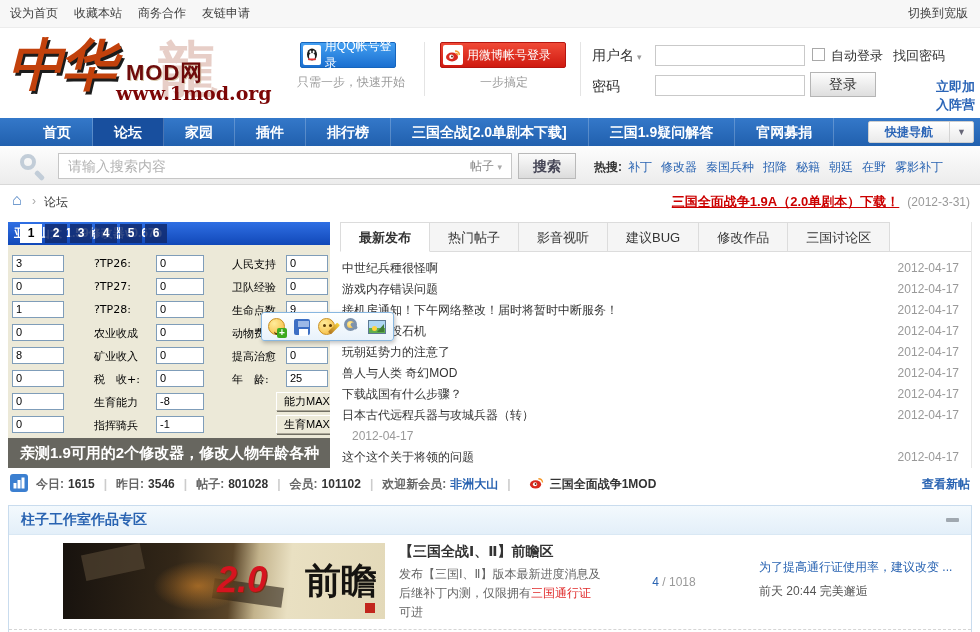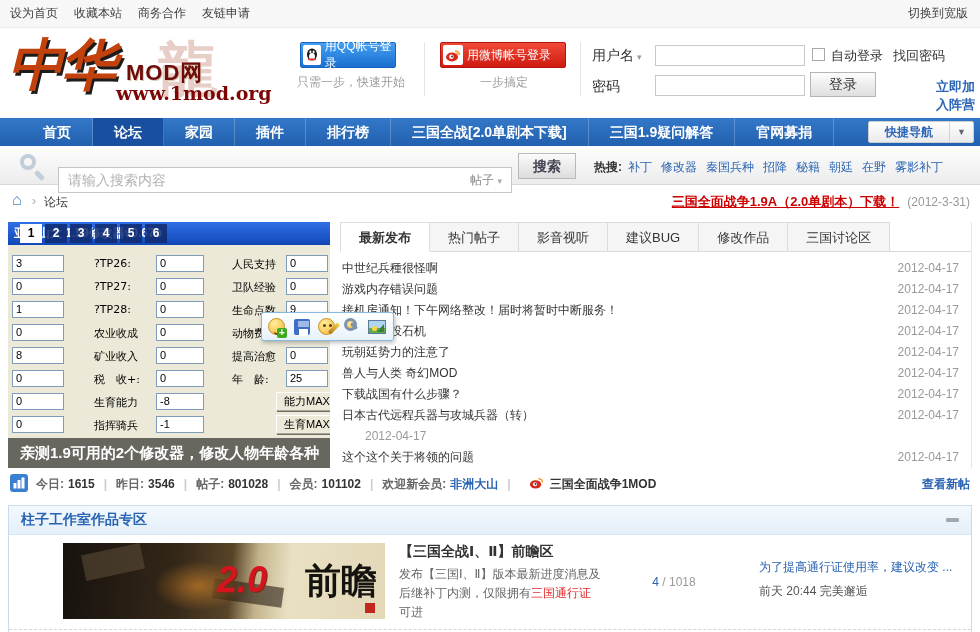--- a/index.html
+++ b/index.html
@@ -63,21 +63,21 @@
   .qn-label { padding:0 16px; font-size:12px; font-weight:bold; color:#2b65b7; }
   .qn-arrow { border-left:1px solid #d4d4d4; padding:0 7px; font-size:9px; color:#667; line-height:20px; }
 
   
   .searchbar { position:relative; height:39px; background:linear-gradient(#fdfdfd,#ececec);
     border-bottom:1px solid #d8d8d8; }
   .mag { position:absolute; left:20px; top:8px; width:16px; height:16px;
     border:4px solid #c2cdd8; border-radius:50%; }
   .mag::after { content:""; position:absolute; left:13px; top:12px; width:5px; height:11px;
     background:#c2cdd8; border-radius:2px; transform:rotate(-45deg); }
-  .search-box { position:absolute; left:58px; top:21px; width:454px; height:26px;
+  .search-box { position:absolute; left:58px; top:7px; width:454px; height:26px;
     background:#fff; border:1px solid #c6c6c6; display:flex; align-items:center;justify-content:center; }
   .search-box input { flex:1; border:none; outline:none; font-size:14px; color:#333; padding:0 9px; }
   .search-box input::placeholder { color:#b3b3b3; }
   .scope { width:50px; font-size:12px; color:#888; text-align:center; cursor:pointer; white-space:nowrap; }
   .search-btn { position:absolute; left:518px; top:7px; width:58px; height:26px;
     background:linear-gradient(#fbfbfb,#dcdcdc); border:1px solid #b9b9b9;
     font-size:14px; font-weight:bold; color:#445; text-align:center; line-height:24px; cursor:pointer; }
   .hot { position:absolute; left:594px; top:13px; font-size:12px; color:#333; white-space:nowrap; }
   .hot b { margin-right:6px; }
   .hot a { color:#2a64b2; margin-right:9px; cursor:pointer; }
@@ -119,21 +119,21 @@
   .panel { position:absolute; left:340px; top:5px; width:632px; height:246px;
     border-right:1px solid #e6e6e6; }
   .tabs { display:flex; height:30px; border-bottom:1px solid #d9d9d9; }
   .tab { padding:0 18px; line-height:29px; font-size:13px; color:#333; background:#f5f5f5;
     border:1px solid #dcdcdc; border-left:none; margin-bottom:-1px; cursor:pointer; white-space:nowrap; }
   .tab:first-child { border-left:1px solid #dcdcdc; }
   .tab.active { background:#fff; font-weight:bold; border-bottom:1px solid #fff; }
   .thread-list { padding:6px 12px 0 2px; }
   .thread { display:flex; height:21px; line-height:21px; font-size:12px; }
   .t-title { flex:1; color:#333; white-space:nowrap; overflow:hidden; cursor:pointer; }
-  .t-date { color:#999; margin-left:23px; }
+  .t-date { color:#999; margin-left:10px; }
 
   
   .img-toolbar { position:absolute; left:261px; top:95px; height:29px;
     background:linear-gradient(#feffff,#e8f2fb); border:1px solid #88b7e0; border-radius:3px;
     box-shadow:1px 2px 4px rgba(0,0,0,.25); display:flex; align-items:center;
     gap:6px; padding:0 6px; z-index:5; }
   .tb-icon { width:19px; height:19px; position:relative; cursor:pointer; }
   .ico-smile { width:17px; height:17px; margin-top:1px; border-radius:50%;
     background:radial-gradient(circle at 35% 30%,#ffec9a,#f5b73a); border:1px solid #c98f1f; }
   .ico-smile::before { content:""; position:absolute; left:4px; top:5px; width:3px; height:3px;

